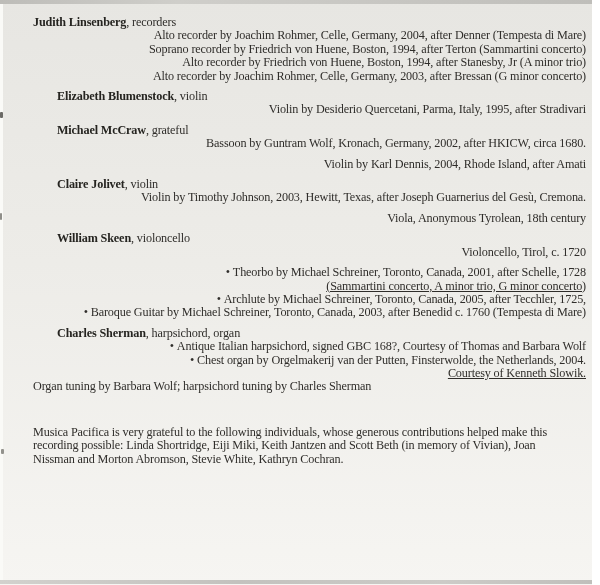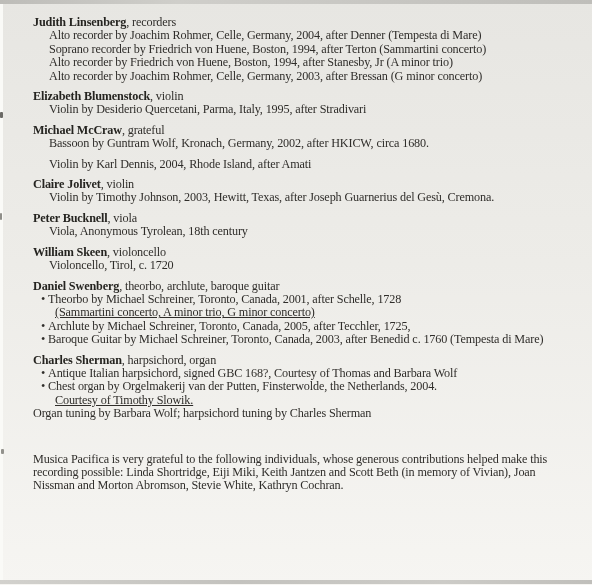--- a/index.html
+++ b/index.html
@@ -9,24 +9,24 @@
     overflow:hidden;
     background:linear-gradient(180deg,#e7e6e2 0%,#edecc e 0%,#edece8 45%,#f6f5f2 100%);
     background:linear-gradient(180deg,#e7e6e2 0%,#edece8 45%,#f6f5f2 100%);
     font-family:"Liberation Serif","DejaVu Serif",serif;
     color:#2f2d2a;
     font-size:12.2px;
     line-height:13.4px;
     letter-spacing:-0.15px;
   }
   .content{padding:16px 6px 0 33px;}
-  .musician + .musician{margin-top:7px;}
+  .musician + .musician{margin-top:7px;margin-left:24px;}
   .name{font-weight:bold;color:#252420;}
   .role{color:#2f2d2a;}
-  .line{white-space:nowrap;}
+  .line{white-space:nowrap;text-align:right;}
   .line.plain{padding-left:16px;}
   .line.bullet{padding-left:8px;}
   .line.bullet::before{content:"\2022\00a0";}
   .line.continuation{padding-left:22px;text-decoration:underline;}
   .tuning{white-space:nowrap;}
   .ack{margin-top:32px;}
   .ack-line{white-space:nowrap;font-family:Liberation Serif, serif;}
   
   .edge-top{position:absolute;top:0;left:0;right:0;height:4px;
     background:linear-gradient(90deg,#bdbcb8,#cfceca 30%,#c6c5c1 70%,#bfbeba);}
@@ -76,46 +76,44 @@
             <div class="line plain">Violin by Karl Dennis, 2004, Rhode Island, after Amati</div>
           </div>
   </div>
         <div class="musician">
     <div class="name-line"><span class="name">Claire Jolivet</span><span class="role">, violin</span></div>
     <div>
             <div class="line plain">Violin by Timothy Johnson, 2003, Hewitt, Texas, after Joseph Guarnerius del Gesù, Cremona.</div>
           </div>
   </div>
         <div class="musician">
-    <div class="name-line"><span class="name">Peter Bucknell</span><span class="role">, viola</span></div>
     <div>
             <div class="line plain">Viola, Anonymous Tyrolean, 18th century</div>
           </div>
   </div>
         <div class="musician">
     <div class="name-line"><span class="name">William Skeen</span><span class="role">, violoncello</span></div>
     <div>
             <div class="line plain">Violoncello, Tirol, c. 1720</div>
           </div>
   </div>
         <div class="musician">
-    <div class="name-line"><span class="name">Daniel Swenberg</span><span class="role">, theorbo, archlute, baroque guitar</span></div>
     <div>
             <div class="line bullet">Theorbo by Michael Schreiner, Toronto, Canada, 2001, after Schelle, 1728</div>
             <div class="line continuation">(Sammartini concerto, A minor trio, G minor concerto)</div>
             <div class="line bullet">Archlute by Michael Schreiner, Toronto, Canada, 2005, after Tecchler, 1725,</div>
             <div class="line bullet">Baroque Guitar by Michael Schreiner, Toronto, Canada, 2003, after Benedid c. 1760 (Tempesta di Mare)</div>
           </div>
   </div>
         <div class="musician">
     <div class="name-line"><span class="name">Charles Sherman</span><span class="role">, harpsichord, organ</span></div>
     <div>
             <div class="line bullet">Antique Italian harpsichord, signed GBC 168?, Courtesy of Thomas and Barbara Wolf</div>
             <div class="line bullet">Chest organ by Orgelmakerij van der Putten, Finsterwolde, the Netherlands, 2004.</div>
-            <div class="line continuation">Courtesy of Timothy Slowik.</div>
+            <div class="line continuation">Courtesy of Kenneth Slowik.</div>
           </div>
   </div>
       </div>
 
     <div class="tuning">Organ tuning by Barbara Wolf; harpsichord tuning by Charles Sherman</div>
 
     <div class="ack" id="ack">
         <div class="ack-line">Musica Pacifica is very grateful to the following individuals, whose generous contributions helped make this</div>
         <div class="ack-line">recording possible: Linda Shortridge, Eiji Miki, Keith Jantzen and Scott Beth (in memory of Vivian), Joan</div>
         <div class="ack-line">Nissman and Morton Abromson, Stevie White, Kathryn Cochran.</div>

